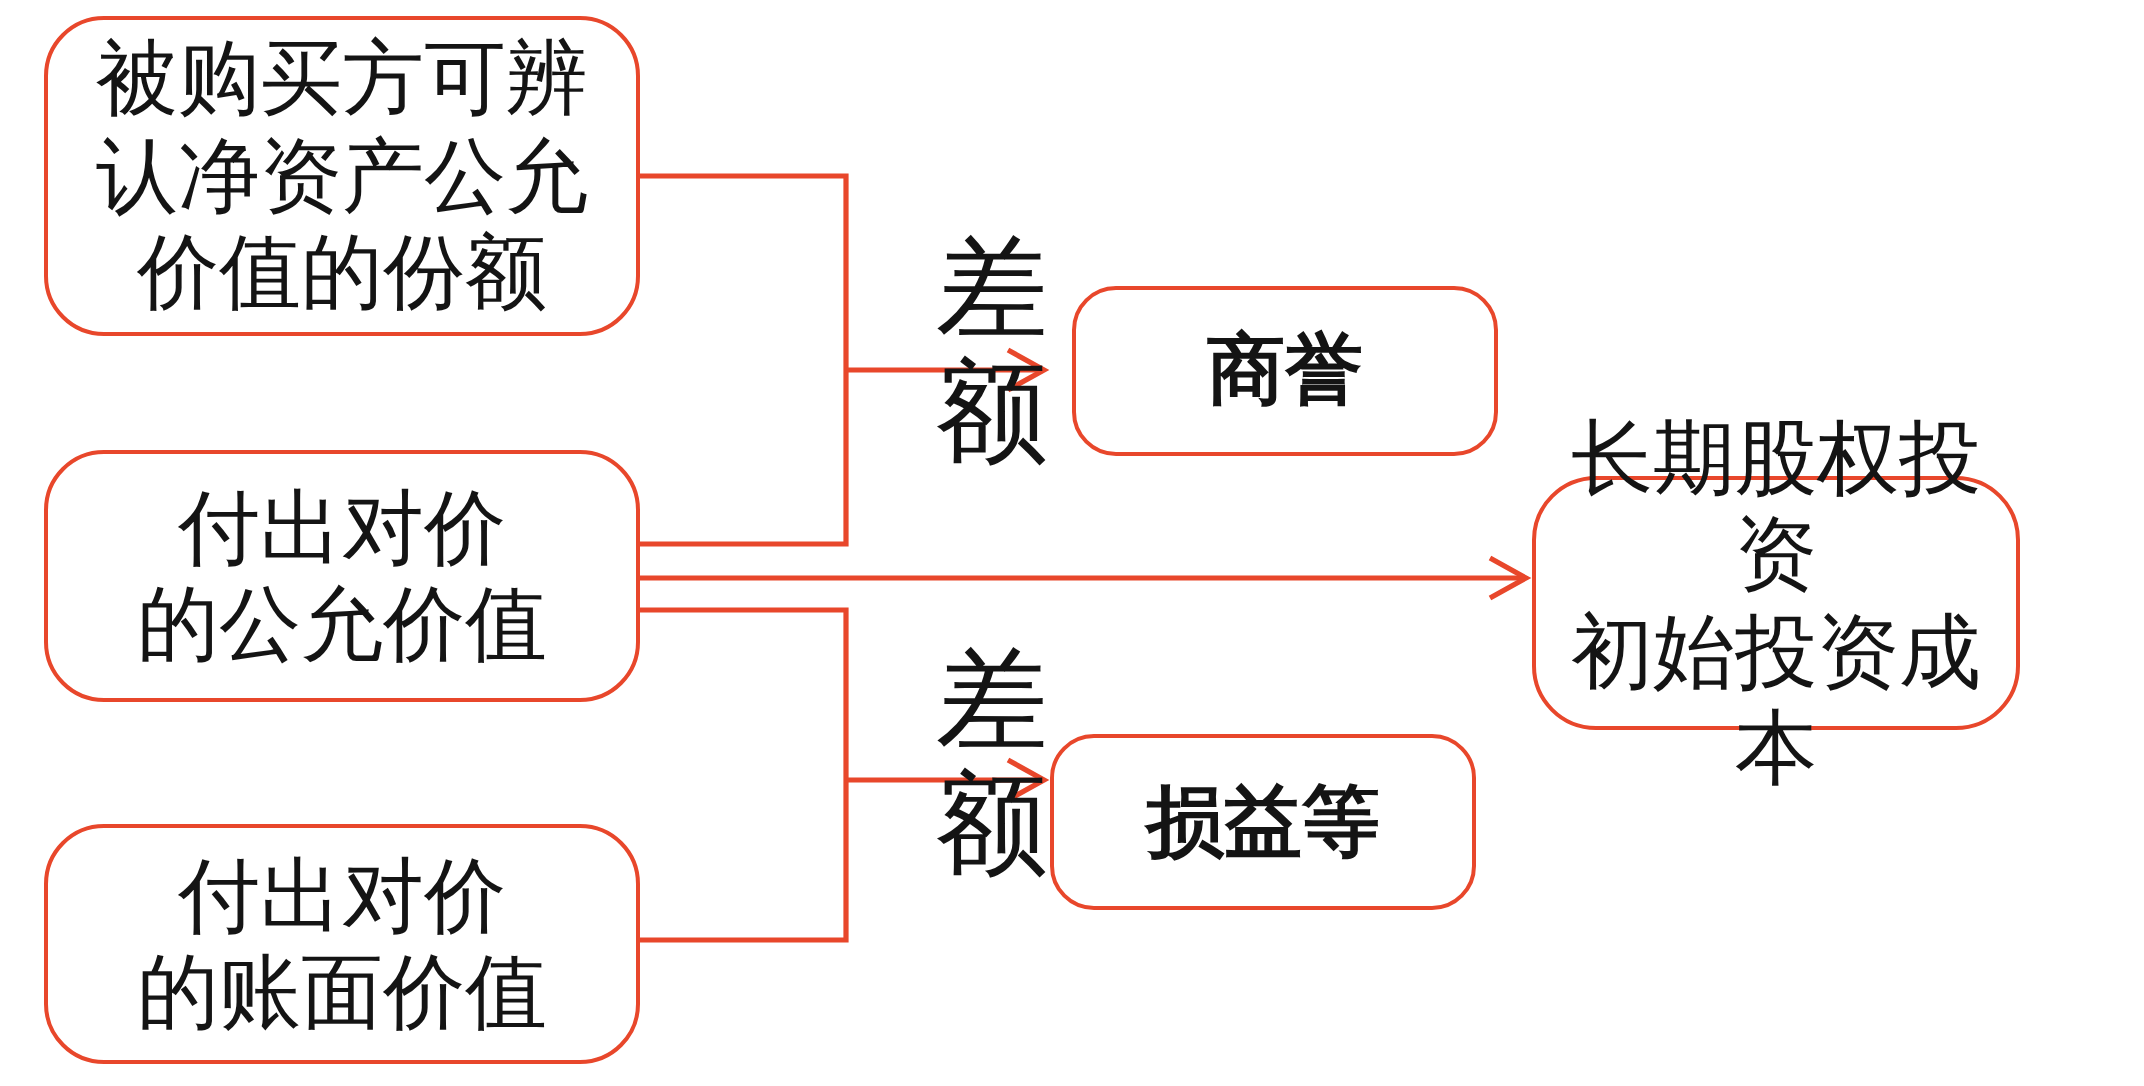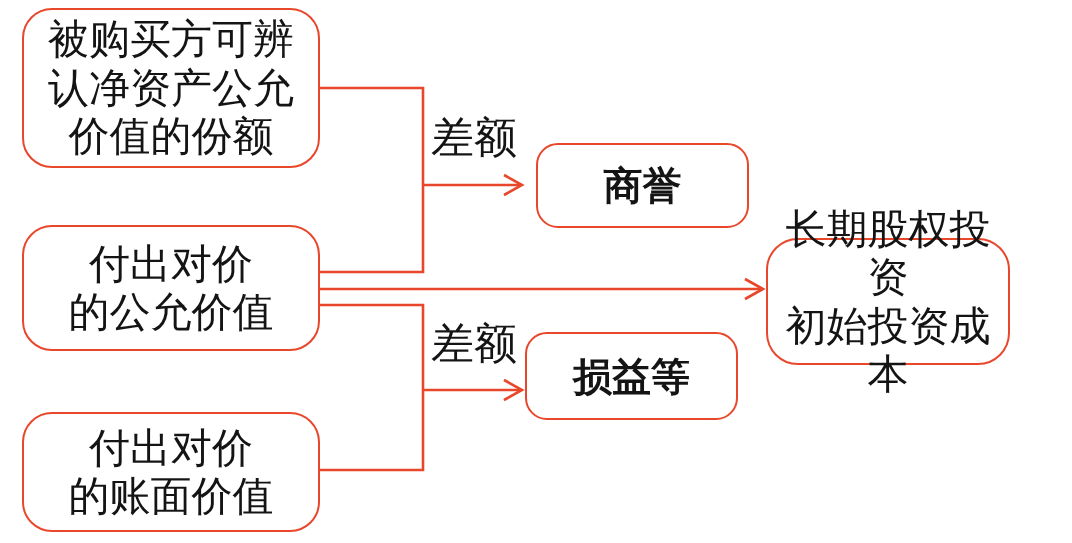--- a/index.html
+++ b/index.html
@@ -51,29 +51,30 @@
   .node-small{
     font-size:39px;
     font-weight:bold;
     line-height:1.1;
     border-radius:22px;
   }
   .node-a{left:22px;top:8px;width:298px;height:160px;}
   .node-b{left:22px;top:225px;width:298px;height:126px;}
   .node-c{left:22px;top:412px;width:298px;height:120px;}
   .node-d{left:536px;top:143px;width:213px;height:85px;}
-  .node-e{left:525px;top:332px;width:213px;height:88px;}
+  .node-e{left:525px;top:367px;width:213px;height:88px;}
   .node-f{left:766px;top:238px;width:244px;height:127px;border-radius:32px;}
   .edge-label{
     position:absolute;
     width:100px;
-    font-size:43px;
+    font-size:56px;
     line-height:1.1;
     text-align:center;
     color:var(--ink);
+    margin-left:22px;
   }
   .edge-label-1{left:424px;top:114px;}
   .edge-label-2{left:424px;top:320px;}
 </style>
 </head>
 <body>
 
 <div class="canvas">
 
   <svg class="connectors" viewBox="0 0 1072 543" xmlns="http://www.w3.org/2000/svg" aria-hidden="true">

